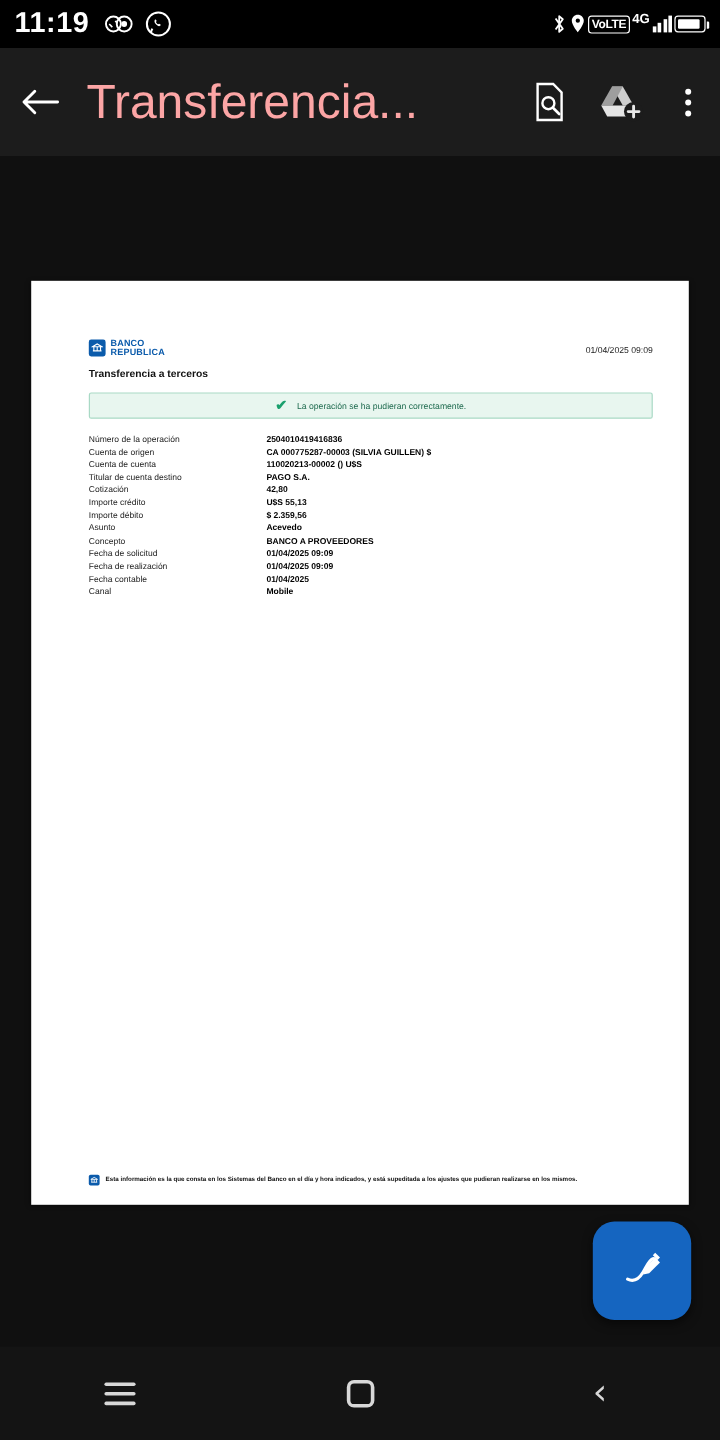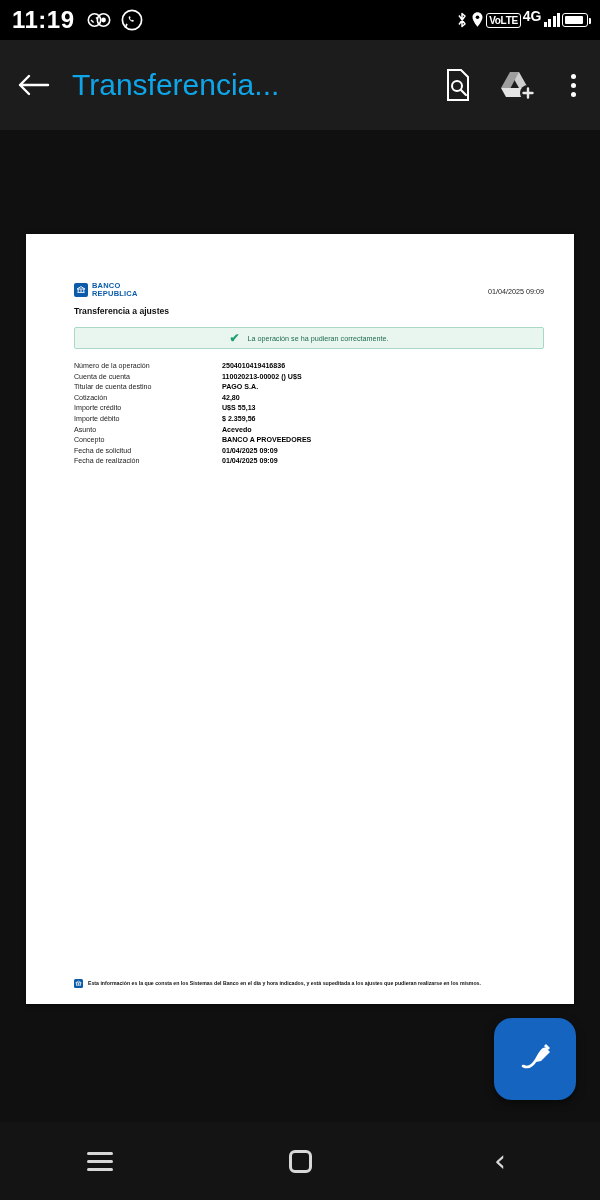--- a/index.html
+++ b/index.html
@@ -48,21 +48,21 @@
   .volte-box {
     border: 1.6px solid #fff;
     border-radius: 3px;
     font-size: 10px;
     font-weight: bold;
     padding: 0 2px;
     line-height: 13px;
     letter-spacing: -.3px;
   }
   .net-label {
-    font-size: 14px;
+    font-size: 11px;
     font-weight: bold;
     position: relative;
     top: -4px;
   }
   .signal-bars { display: flex; align-items: flex-end; gap: 1.5px; height: 14px; }
   .signal-bars i { display: block; width: 3px; background: #fff; }
   .signal-bars i:nth-child(1) { height: 5px; }
   .signal-bars i:nth-child(2) { height: 8px; }
   .signal-bars i:nth-child(3) { height: 11px; }
   .signal-bars i:nth-child(4) { height: 14px; }
@@ -82,22 +82,22 @@
   
   .appbar {
     height: 90px;
     background: #1c1c1c;
     display: flex;
     align-items: center;
     padding: 0 16px;
     flex: 0 0 auto;
   }
   .appbar-title {
-    color: #0ea5e9;
-    font-size: 30px;
+    color: #fca5a5;
+    font-size: 40px;
     margin-left: 22px;
     white-space: nowrap;
     overflow: hidden;
     font-weight: normal;
   }
   .appbar-actions { margin-left: auto; display: flex; align-items: center; gap: 26px; }
   .kebab { display: flex; flex-direction: column; gap: 4px; padding: 6px 8px; }
   .kebab i { width: 5px; height: 5px; background: #fff; border-radius: 50%; display: block; }
 
   
@@ -301,34 +301,38 @@
               </svg>
             </span>
             <span class="logo-text">
               <b>BANCO</b>
               <b>REPUBLICA</b>
             </span>
           </div>
           <div class="doc-date">01/04/2025 09:09</div>
         </div>
 
-        <div class="doc-title">Transferencia a ajustes</div>
+        <div class="doc-title">Transferencia a terceros</div>
 
         <div class="alert">
           <span class="check">✔</span>
           <span class="msg">La operación se ha pudieran correctamente.</span>
         </div>
 
         <table class="fields">
           <tbody>
             <tr>
               <td class="k">Número de la operación</td>
               <td class="v">2504010419416836</td>
             </tr>
             <tr>
+              <td class="k">Cuenta de origen</td>
+              <td class="v">CA 000775287-00003 (SILVIA GUILLEN) $</td>
+            </tr>
+            <tr>
               <td class="k">Cuenta de cuenta</td>
               <td class="v">110020213-00002 () U$S</td>
             </tr>
             <tr>
               <td class="k">Titular de cuenta destino</td>
               <td class="v">PAGO S.A.</td>
             </tr>
             <tr>
               <td class="k">Cotización</td>
               <td class="v">42,80</td>
@@ -349,20 +353,28 @@
               <td class="k">Concepto</td>
               <td class="v">BANCO A PROVEEDORES</td>
             </tr>
             <tr>
               <td class="k">Fecha de solicitud</td>
               <td class="v">01/04/2025 09:09</td>
             </tr>
             <tr>
               <td class="k">Fecha de realización</td>
               <td class="v">01/04/2025 09:09</td>
+            </tr>
+            <tr>
+              <td class="k">Fecha contable</td>
+              <td class="v">01/04/2025</td>
+            </tr>
+            <tr>
+              <td class="k">Canal</td>
+              <td class="v">Mobile</td>
             </tr>
           </tbody>
         </table>
       </div>
 
       <div class="doc-foot">
         <span class="fmark">
           <svg width="7" height="7" viewBox="0 0 10 10">
             <path d="M1.4 7.4 h7.2 M2.2 7.4 V4.2 M5 7.4 V4.2 M7.8 7.4 V4.2 M1 4 L5 1.6 L9 4 Z" fill="none" stroke="#fff" stroke-width="1"></path>
           </svg>

